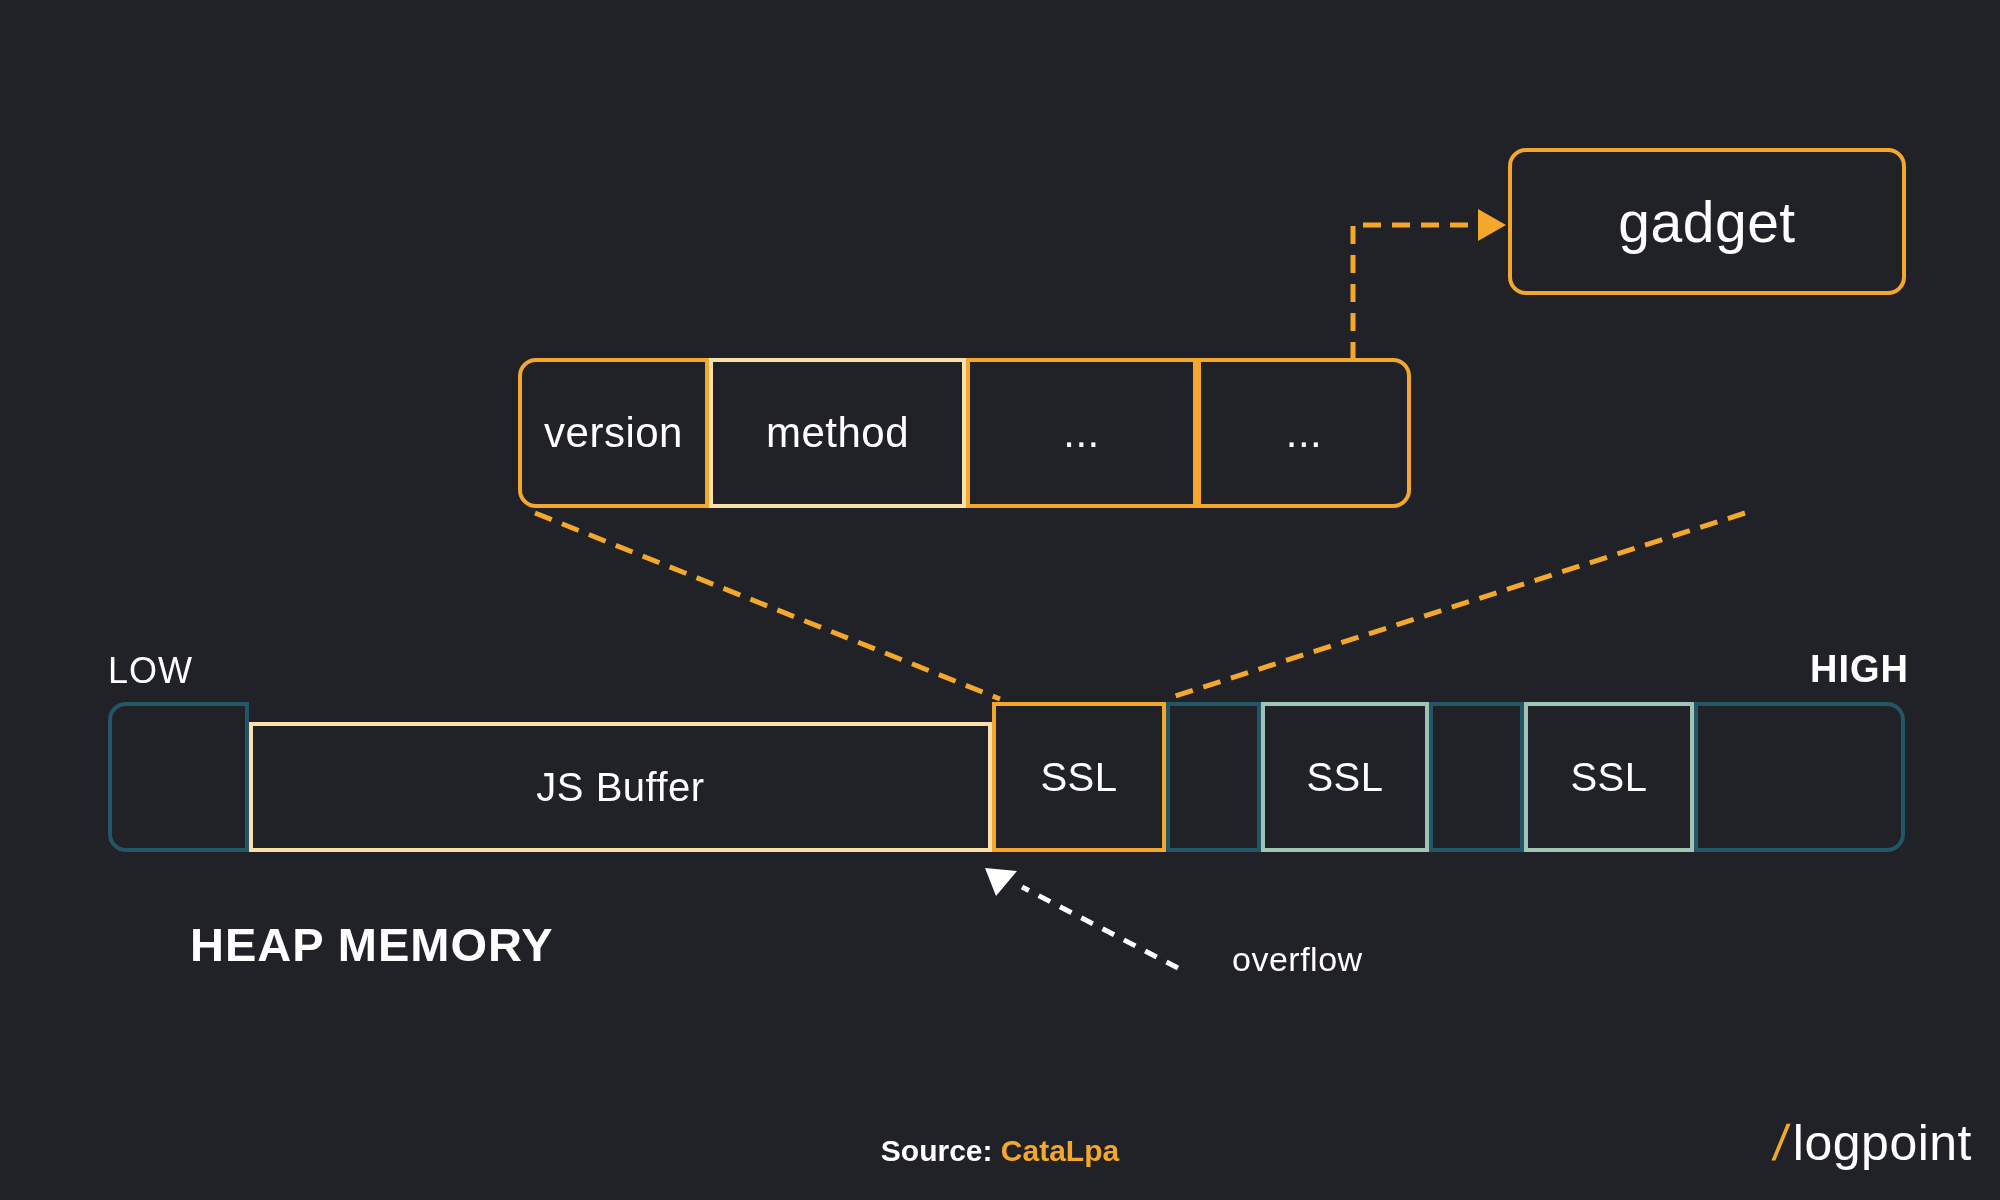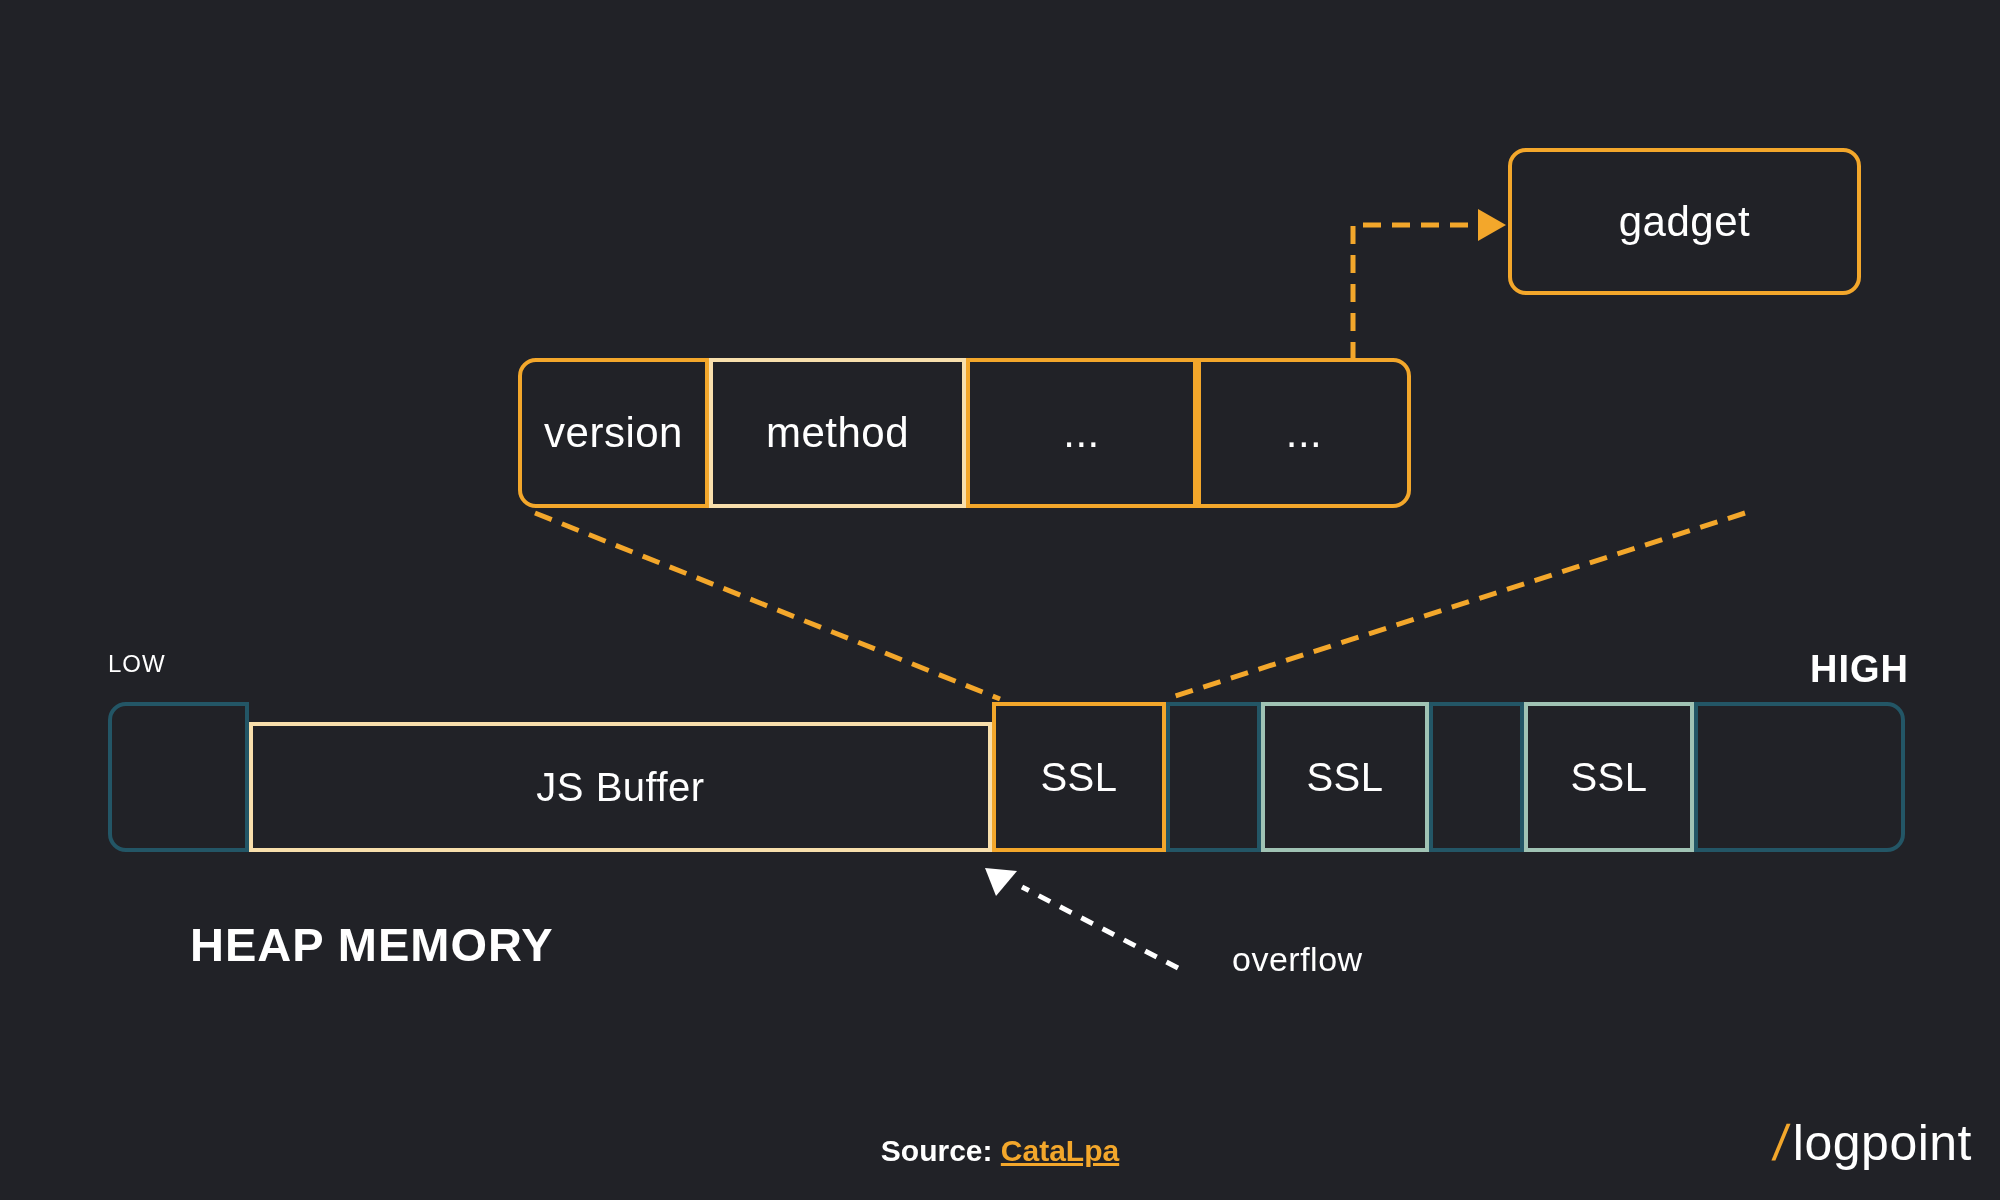--- a/index.html
+++ b/index.html
@@ -15,24 +15,24 @@
     color:var(--white);
   }
   
   #overlay{position:absolute; left:0; top:0; width:2000px; height:1200px;}
   .dash-orange{stroke:var(--orange); stroke-width:5; fill:none; stroke-dasharray:18 11;}
   .dash-white{stroke:var(--white); stroke-width:5; fill:none; stroke-dasharray:13 11;}
   .head-orange{fill:var(--orange);}
   .head-white{fill:var(--white);}
   
   .gadget{
-    position:absolute; left:1508px; top:148px; width:353px; height:147px;
+    position:absolute; left:1508px; top:148px; width:398px; height:147px;
     border:4px solid var(--orange); border-radius:18px;
     display:flex; align-items:center; justify-content:center;
-    font-size:42px; letter-spacing:0.5px;
+    font-size:57px; letter-spacing:0.5px;
   }
   
   .struct-bar{
     position:absolute; left:518px; top:358px; width:1247px; height:150px;
     display:flex;
   }
   .cell{
     border:4px solid var(--orange);
     display:flex; flex-direction:column; align-items:center; justify-content:center;
     font-size:42px; letter-spacing:0.5px; text-align:center; line-height:1.1;
@@ -49,26 +49,26 @@
     border:4px solid var(--teal);
     display:flex; align-items:center; justify-content:center;
     font-size:40px; letter-spacing:0.5px;
   }
   .seg.cream{border-color:var(--cream);margin-top:20px;}
   .seg.orange{border-color:var(--orange);}
   .seg.sage{border-color:var(--sage);}
   .seg.first{border-radius:18px 0 0 18px;}
   .seg.last{border-radius:0 18px 18px 0;}
   
-  .low-label{position:absolute; left:108px; top:650px; font-size:24px; font-weight:500; letter-spacing:1px;}
+  .low-label{position:absolute; left:108px; top:650px; font-size:36px; font-weight:500; letter-spacing:1px;}
   .high-label{position:absolute; left:1810px; top:648px; font-size:38px; font-weight:700; letter-spacing:1px;}
   .heap-caption{position:absolute; left:190px; top:903px; font-size:47px; font-weight:600; letter-spacing:1px;margin-top:14px;}
   .overflow-label{position:absolute; left:1232px; top:940px; font-size:34px; font-weight:400; letter-spacing:0.5px;}
   .source-line{position:absolute; left:0; right:0; top:1134px; text-align:center; font-size:30px; font-weight:600;}
-  .source-line .src-name{color:var(--orange);text-decoration:underline;}
+  .source-line .src-name{color:var(--orange);}
   .logo{position:absolute; right:28px; top:1114px; font-size:50px; font-weight:500; letter-spacing:0.5px;}
   .logo .slash{color:var(--orange); display:inline-block; transform:skewX(-8deg); margin-right:4px;}
 </style>
 </head>
 <body>
 
 <div id="canvas">
 
   <svg id="overlay" viewBox="0 0 2000 1200">
 

